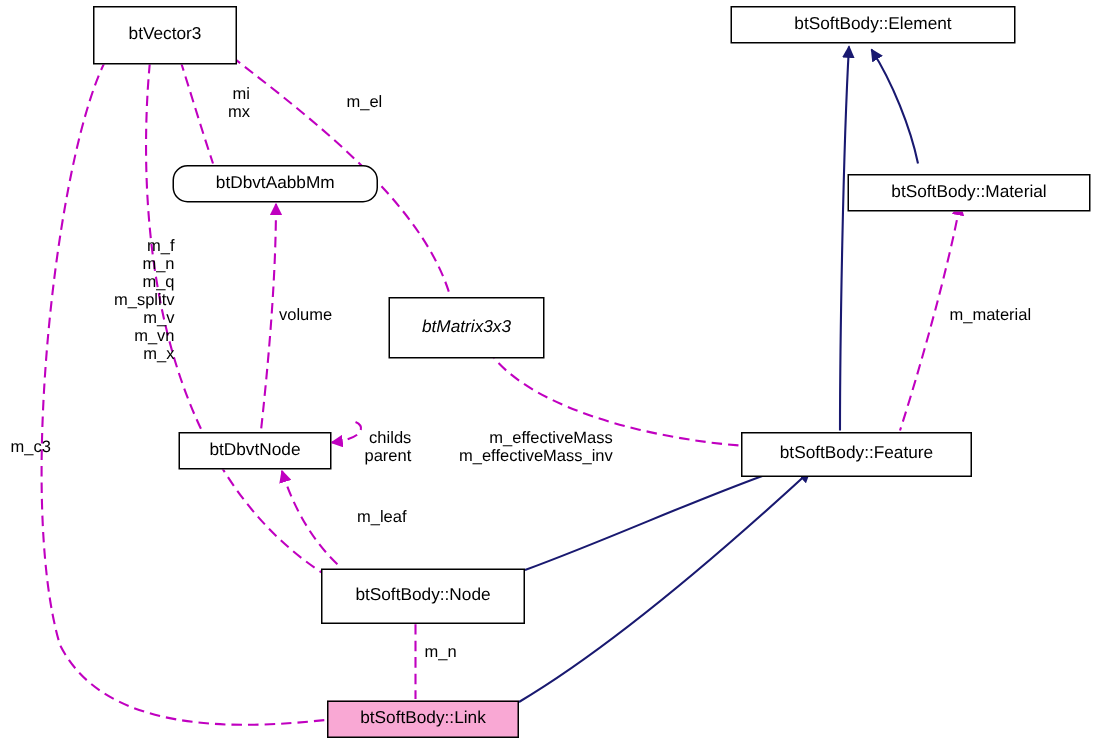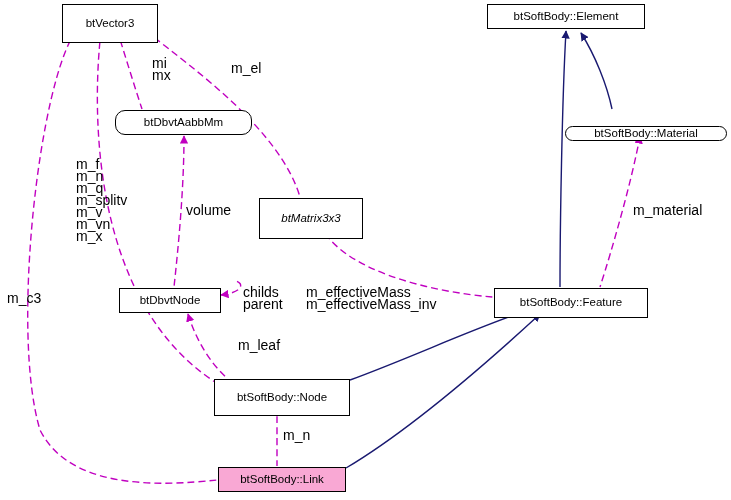--- a/index.html
+++ b/index.html
@@ -34,25 +34,25 @@
     display: flex;
     align-items: center;
     justify-content: center;
     white-space: nowrap;
   }
   .node.highlight {
     background: #f9a8d4;
   }
   .edge-label {
     position: absolute;
-    font-size: 14px;
+    font-size: 11px;
     line-height: 12px;
     color: #000000;
     white-space: pre;
-    text-align: left;
+    text-align: right;
   }
 </style>
 </head>
 <body>
 
 <div id="canvas">
 
   <svg class="edges" viewBox="0 0 731 500">
     <defs>
       <marker id="arrowNavy" viewBox="0 0 10 10" refX="9" refY="5" markerWidth="6" markerHeight="6" orient="auto-start-reverse">
@@ -89,29 +89,29 @@
 
     <path d="M 640 136 C 632 180 612 250 600 287" fill="none" stroke="#c000c0" stroke-width="1.4" stroke-dasharray="7,4" marker-start="url(#arrowPurple)"></path>
 
     <path d="M 277 405 C 277 430 277 450 277 466" fill="none" stroke="#c000c0" stroke-width="1.4" stroke-dasharray="7,4" marker-start="url(#arrowPurple)"></path>
   </svg>
 
   <div class="node" style="left:62px; top:4px; width:96px; height:39px;">
     <span>btVector3</span>
   </div>
 
-  <div class="node" style="left:487px; top:4px; width:158px; height:25px;">
+  <div class="node" style="left:487px; top:4px; width:190px; height:25px;">
     <span>btSoftBody::Element</span>
   </div>
 
   <div class="node" style="left:115px; top:110px; width:137px; height:25px;border-radius:10px;">
     <span>btDbvtAabbMm</span>
   </div>
 
-  <div class="node" style="left:565px; top:126px; width:162px; height:15px;border-radius:10px;">
+  <div class="node" style="left:565px; top:116px; width:162px; height:25px;">
     <span>btSoftBody::Material</span>
   </div>
 
   <div class="node" style="left:259px; top:198px; width:104px; height:41px;font-style:italic;">
     <span>btMatrix3x3</span>
   </div>
 
   <div class="node" style="left:119px; top:288px; width:102px; height:25px;">
     <span>btDbvtNode</span>
   </div>

